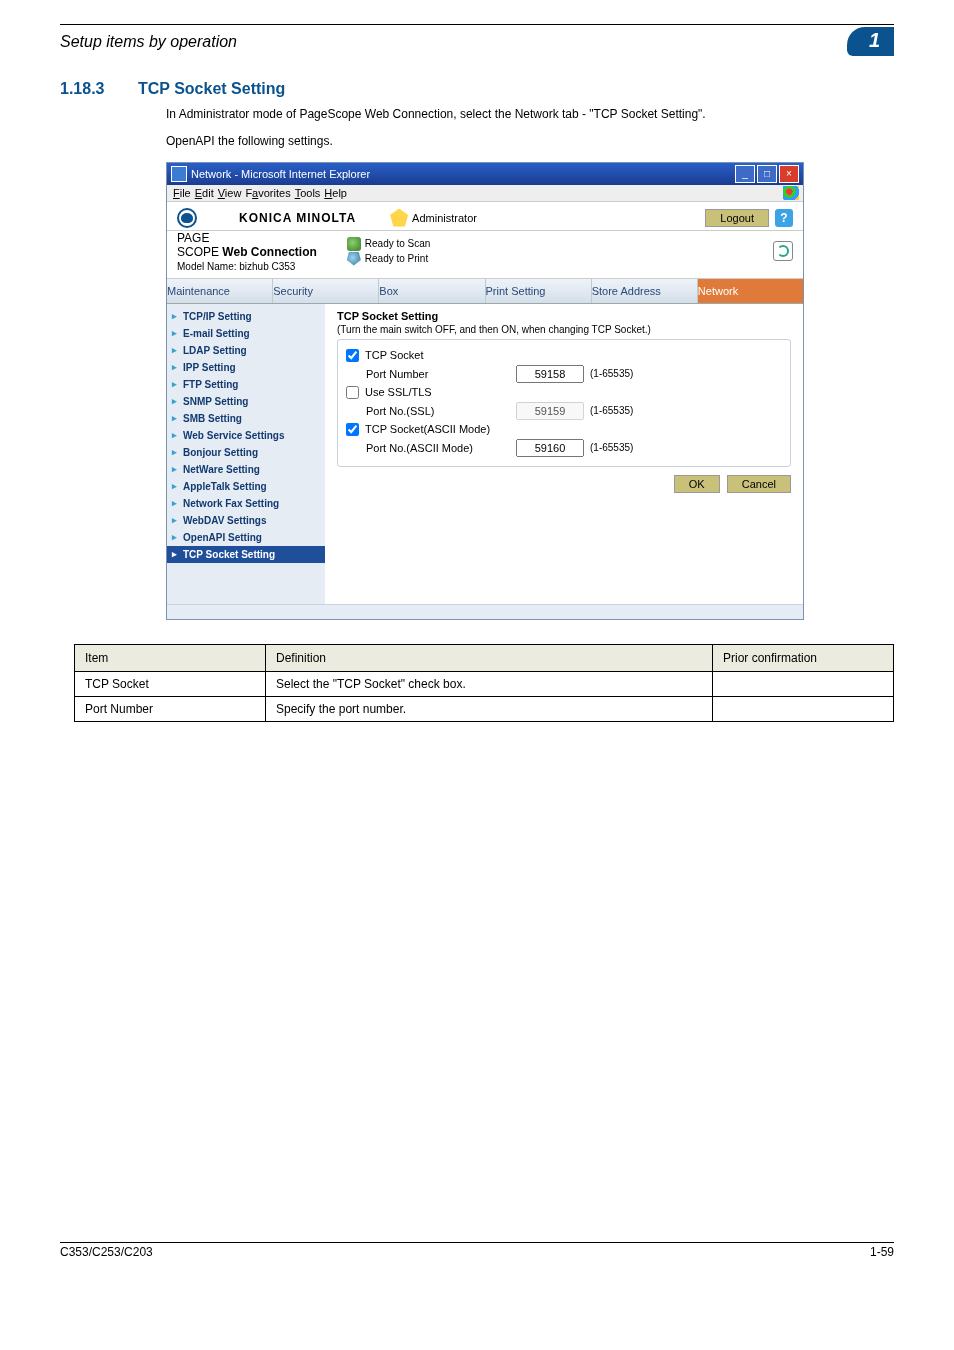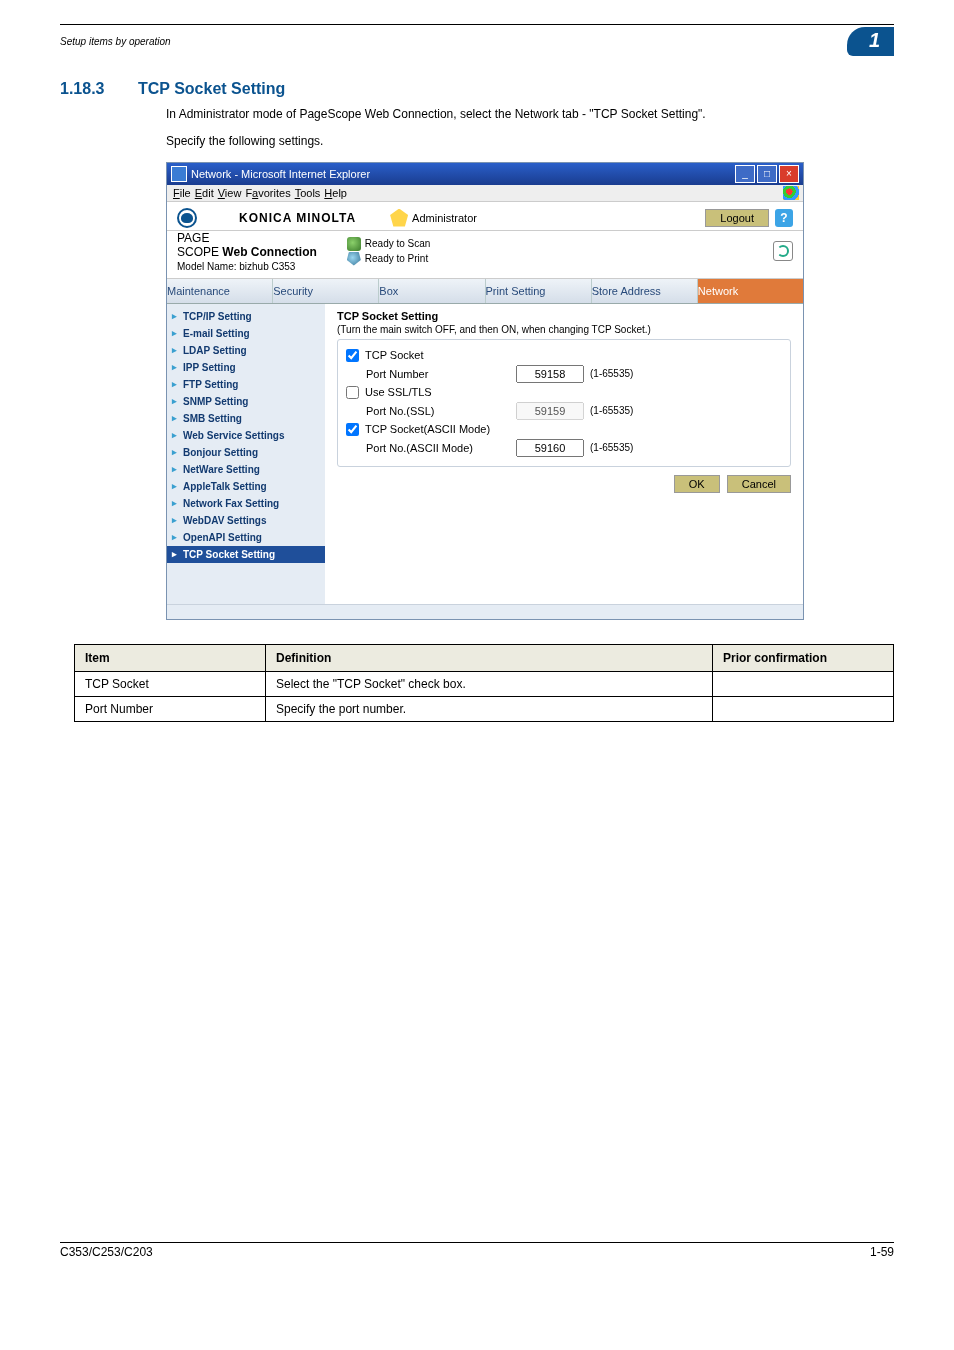--- a/index.html
+++ b/index.html
@@ -1,19 +1,19 @@
 <!DOCTYPE html>
 <html><head>
 <meta charset="utf-8">
 <style>
   body { margin: 0; font-family: Arial, Helvetica, sans-serif; color: #000; background: #fff; }
   .page { width: 954px; margin: 0 auto; padding: 24px 60px 20px 60px; box-sizing: border-box; }
   .hdr-line { border-top: 1px solid #000; margin-bottom: 2px; }
   .hdr-row { display: flex; align-items: center; justify-content: space-between; margin-bottom: 24px; }
-  .hdr-left { font-size: 10px; font-style: italic; }
+  .hdr-left { font-size: 16px; font-style: italic; }
   .hdr-chip { background: #0b538f; color: #fff; font-weight: bold; font-style: italic;
               padding: 2px 14px 4px 22px; font-size: 20px; border-top-left-radius: 18px;
               border-bottom-left-radius: 6px; }
   h2.sec { color: #0b538f; font-size: 16px; margin: 0 0 8px 0; display: flex; gap: 26px; font-weight: bold; }
   .sec-no { min-width: 52px; }
   .body-text { font-size: 12px; margin: 0 0 10px 106px; line-height: 1.4; }
   .shot { width: 636px; margin: 12px 0 24px 106px; border: 1px solid #7a93b1; background: #fff; }
   .titlebar { background: linear-gradient(#2a5fc9, #1a3c8f); color: #fff; font-size: 11px;
               display: flex; align-items: center; padding: 2px 4px; }
   .titlebar .icn { width: 14px; height: 14px; background: #3a7cd4; border: 1px solid #fff;
@@ -83,41 +83,41 @@
   .lbl { flex: 0 0 150px; padding-left: 20px; }
   .lbl0 { padding-left: 0; }
   .txt { width: 60px; font-size: 11px; text-align: center; }
   .rng { margin-left: 6px; font-size: 10px; }
   .btns { text-align: right; margin-top: 8px; }
   .btn { background: #c9c07a; border: 1px solid #999; font-size: 11px; padding: 2px 14px;
          margin-left: 4px; }
   .app-footer { height: 14px; background: #e5ecf4; border-top: 1px solid #c9d2dd; }
   table.desc { width: 820px; border-collapse: collapse; font-size: 12px; margin: 0 0 0 14px; }
   table.desc th { background: #ecebe0; text-align: left; padding: 6px 10px;
-                  border: 1px solid #000; font-weight: bold; }
+                  border: 1px solid #000; font-weight: normal; }
   table.desc td { padding: 5px 10px; border: 1px solid #000; }
   .pg-foot { display: flex; justify-content: space-between; font-size: 12px; margin-top: 520px;
              border-top: 1px solid #000; padding-top: 2px; }
 </style>
 </head>
 <body>
 
 <div class="page">
   <div class="hdr-line"></div>
   <div class="hdr-row">
     <span class="hdr-left">Setup items by operation</span>
     <span class="hdr-chip">1</span>
   </div>
 
   <h2 class="sec">
     <span class="sec-no">1.18.3</span>
     <span>TCP Socket Setting</span>
   </h2>
   <p class="body-text">In Administrator mode of PageScope Web Connection, select the Network tab - "TCP Socket Setting".</p>
-  <p class="body-text">Specify the following settings.</p>
+  <p class="body-text">OpenAPI the following settings.</p>
 
   <div class="shot">
     <div class="titlebar">
       <span class="icn"></span>
       <span>Network - Microsoft Internet Explorer</span>
       <div class="winbtns">
         <div class="winbtn wb-min">_</div>
         <div class="winbtn wb-max">□</div>
         <div class="winbtn wb-close">×</div>
       </div>

